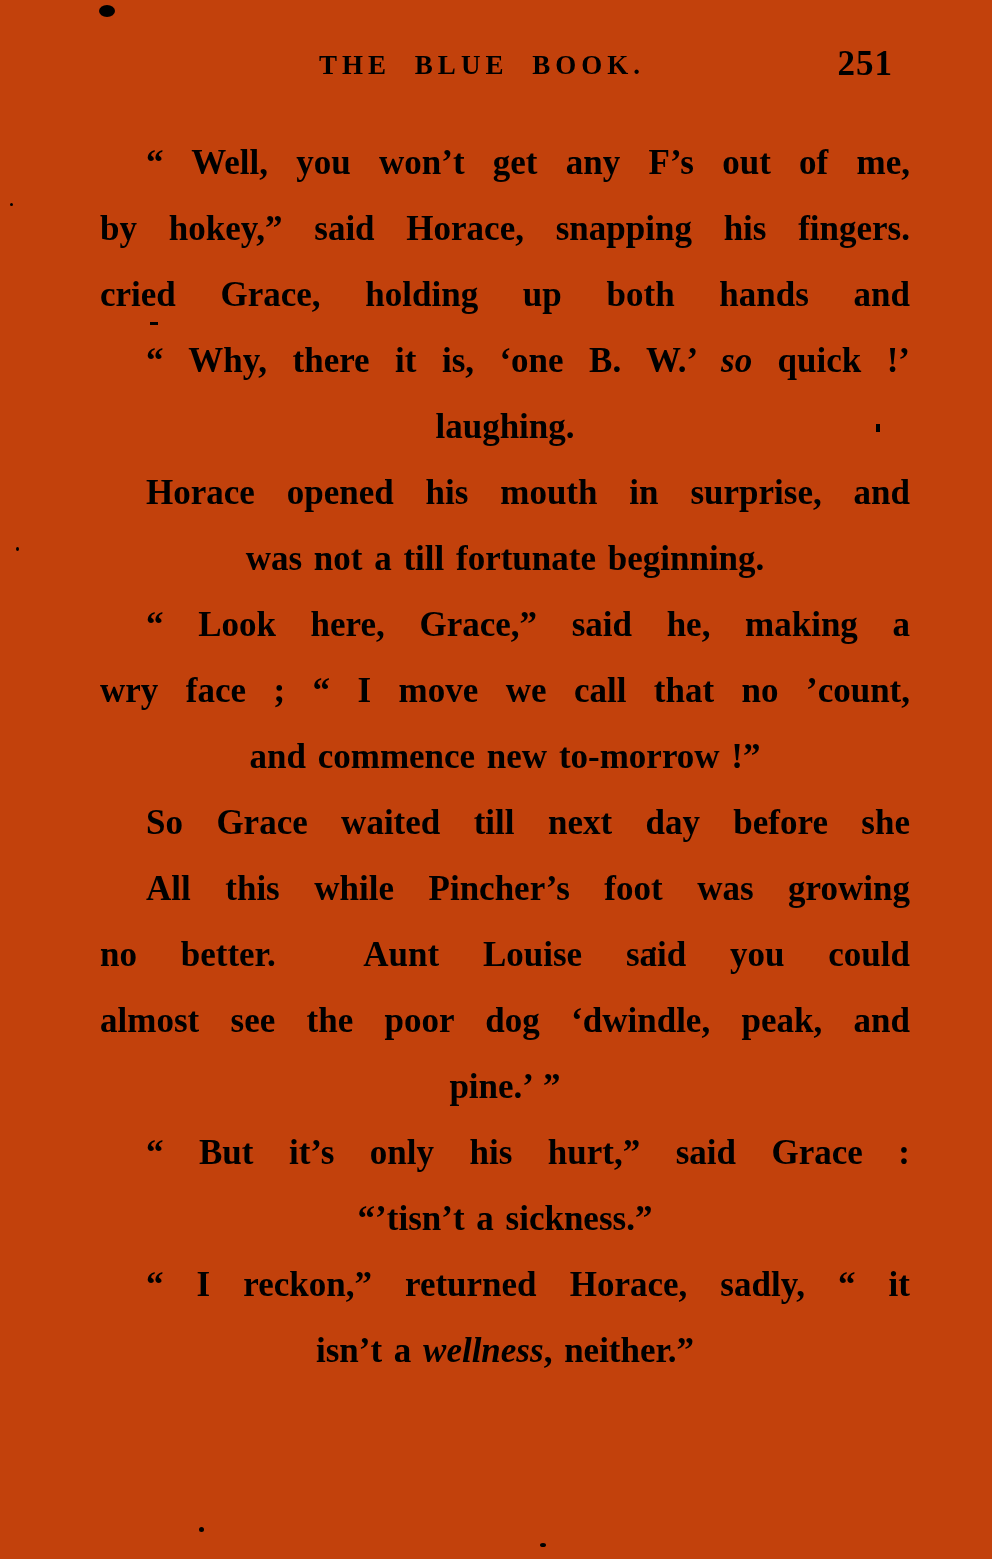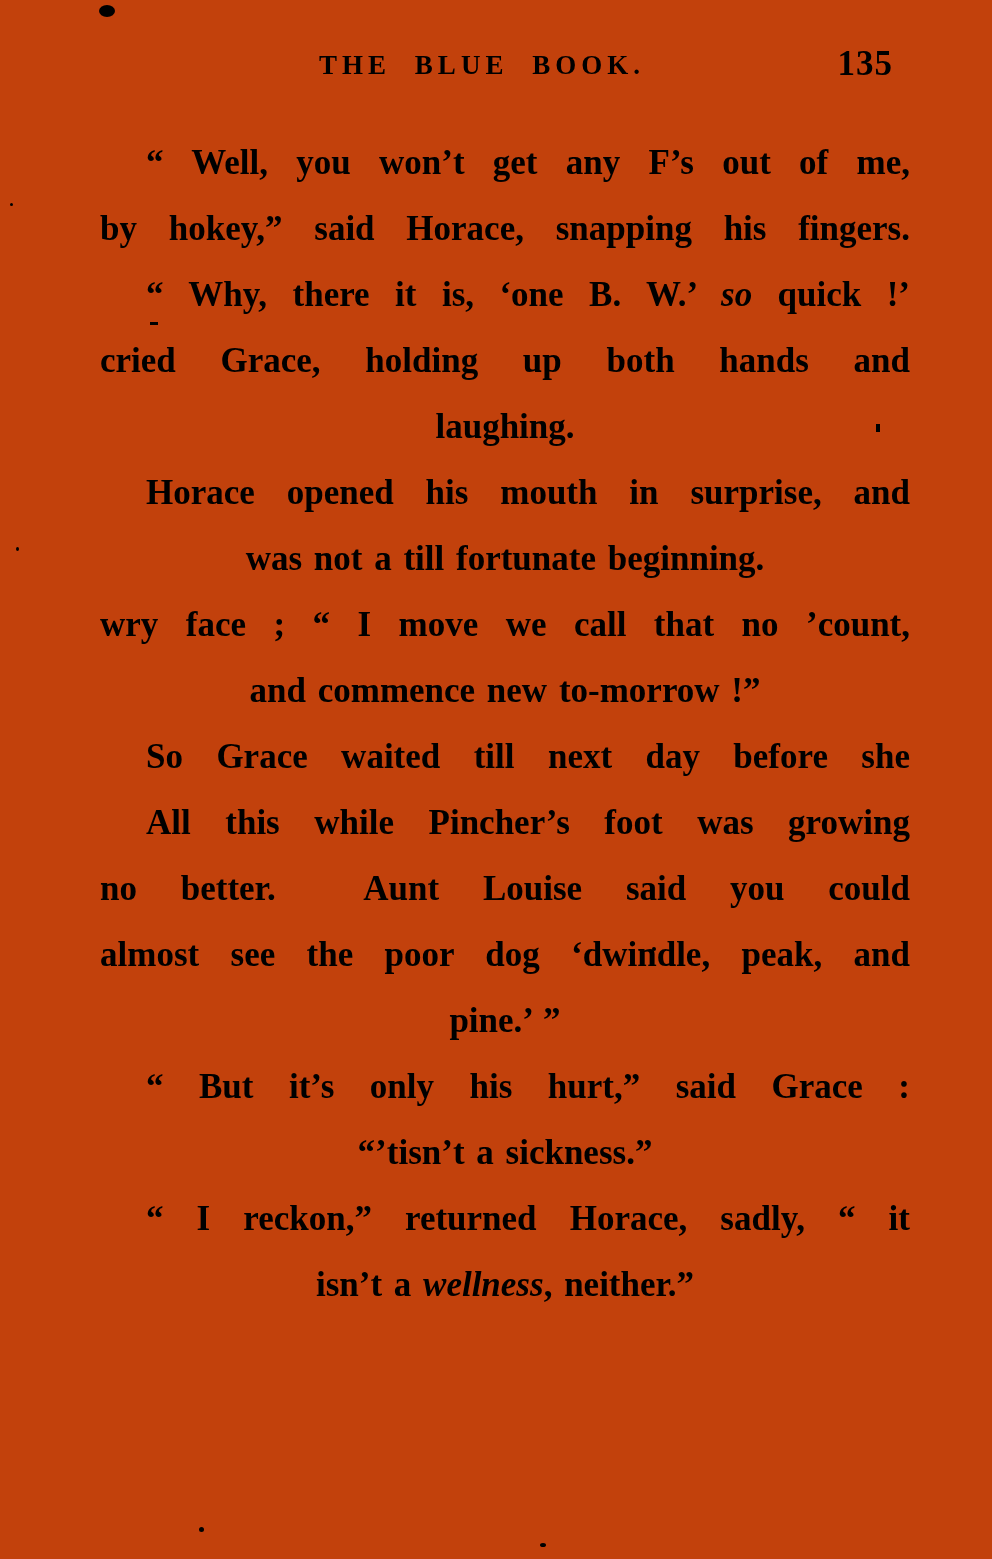--- a/index.html
+++ b/index.html
@@ -65,38 +65,39 @@
   }
   .speck.round { border-radius: 50%; }
 </style>
 </head>
 <body>
 
 <div class="page">
 
   <div class="header">
     <div class="header-title">THE BLUE BOOK.</div>
-    <div class="page-number">135</div>
+    <div class="page-number">251</div>
   </div>
 
   <div class="text-block">
       <div class="paragraph">
         <div class="line indent fill"><span>“ Well, you won’t get any F’s out of me,</span></div>
         <div class="line fill"><span>by hokey,” said Horace, snapping his fingers.</span></div>
       </div>
       <div class="paragraph">
+        <div class="line fill"><span>cried Grace, holding up both hands and</span></div>
         <div class="line indent fill"><span>“ Why, there it is, ‘one B. W.’ </span><span class="it">so</span><span> quick !’</span></div>
-        <div class="line fill"><span>cried Grace, holding up both hands and</span></div>
         <div class="line"><span>laughing.</span></div>
       </div>
       <div class="paragraph">
         <div class="line indent fill"><span>Horace opened his mouth in surprise, and</span></div>
         <div class="line"><span>was not a till fortunate beginning.</span></div>
       </div>
       <div class="paragraph">
+        <div class="line indent fill"><span>“ Look here, Grace,” said he, making a</span></div>
         <div class="line fill"><span>wry face ; “ I move we call that no ’count,</span></div>
         <div class="line"><span>and commence new to-morrow !”</span></div>
       </div>
       <div class="paragraph">
         <div class="line indent fill"><span>So Grace waited till next day before she</span></div>
       </div>
       <div class="paragraph">
         <div class="line indent fill"><span>All this while Pincher’s foot was growing</span></div>
         <div class="line fill"><span>no better. &nbsp;Aunt Louise said you could</span></div>
         <div class="line fill"><span>almost see the poor dog ‘dwindle, peak, and</span></div>

